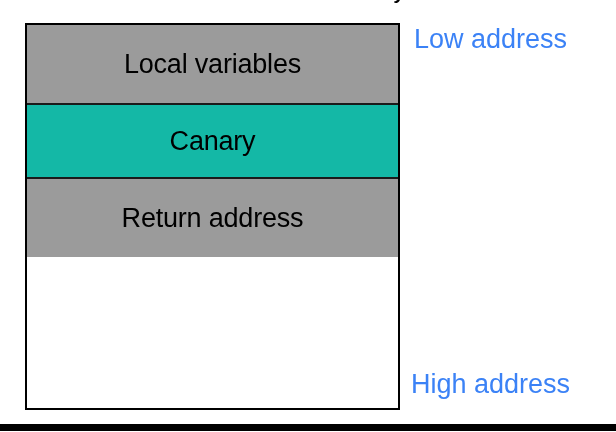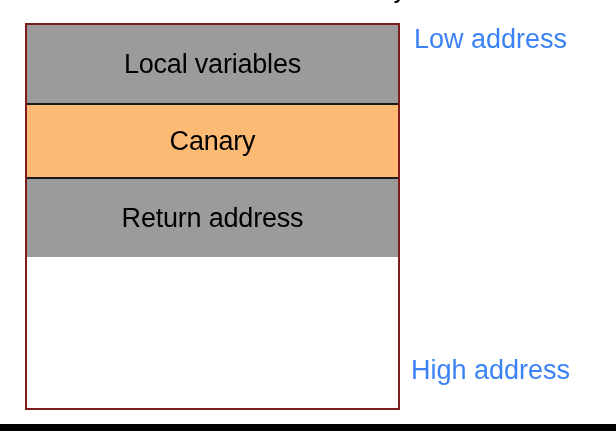--- a/index.html
+++ b/index.html
@@ -39,38 +39,38 @@
   }
 
   
   #stack-frame-diagram {
     position: absolute;
     left: 25px;
     top: 23px;
     width: 375px;
     height: 387px;
     box-sizing: border-box;
-    border: 2px solid #7f1d1d;
+    border: 2px solid #000000;
     display: flex;
     flex-direction: column;
   }
   .stack-row {
     box-sizing: border-box;
     display: flex;
     align-items: center;
     justify-content: center;
     border-bottom: 2px solid #1a1a1a;
     background: #9b9b9b;
     overflow: hidden;
   }
   .stack-row:last-child {
     border-bottom: none;
   }
   .stack-row.highlight {
-    background: #fdba74;
+    background: #14b8a6;
   }
   .stack-row-label {
     font-size: 27px;
     line-height: 30px;
     white-space: nowrap;
     color: #000000;
     letter-spacing: -0.2px;
   }
 
   
@@ -86,21 +86,21 @@
     line-height: 30px;
     white-space: nowrap;
     color: #3b82f6;
   }
   #low-address-label {
     left: 414px;
     top: 24px;
   }
   #high-address-label {
     left: 411px;
-    top: 355px;
+    top: 369px;
   }
 
   
   #bottom-rule {
     position: absolute;
     left: 0;
     top: 424px;
     width: 616px;
     height: 7px;
     background: #000000;

